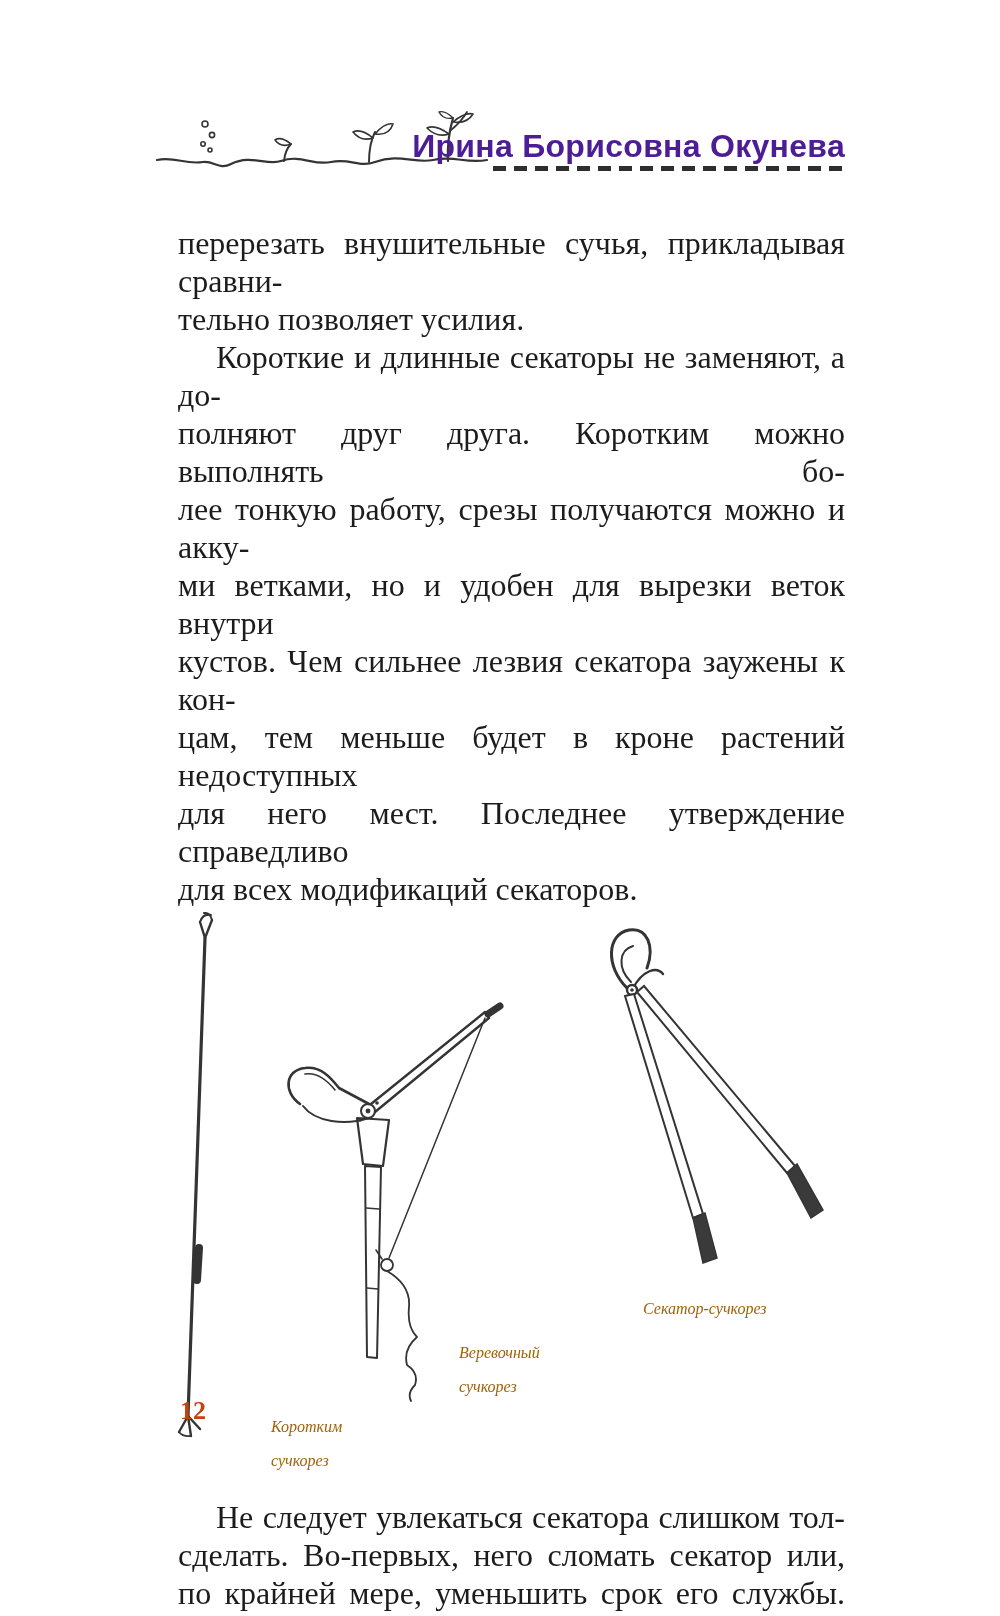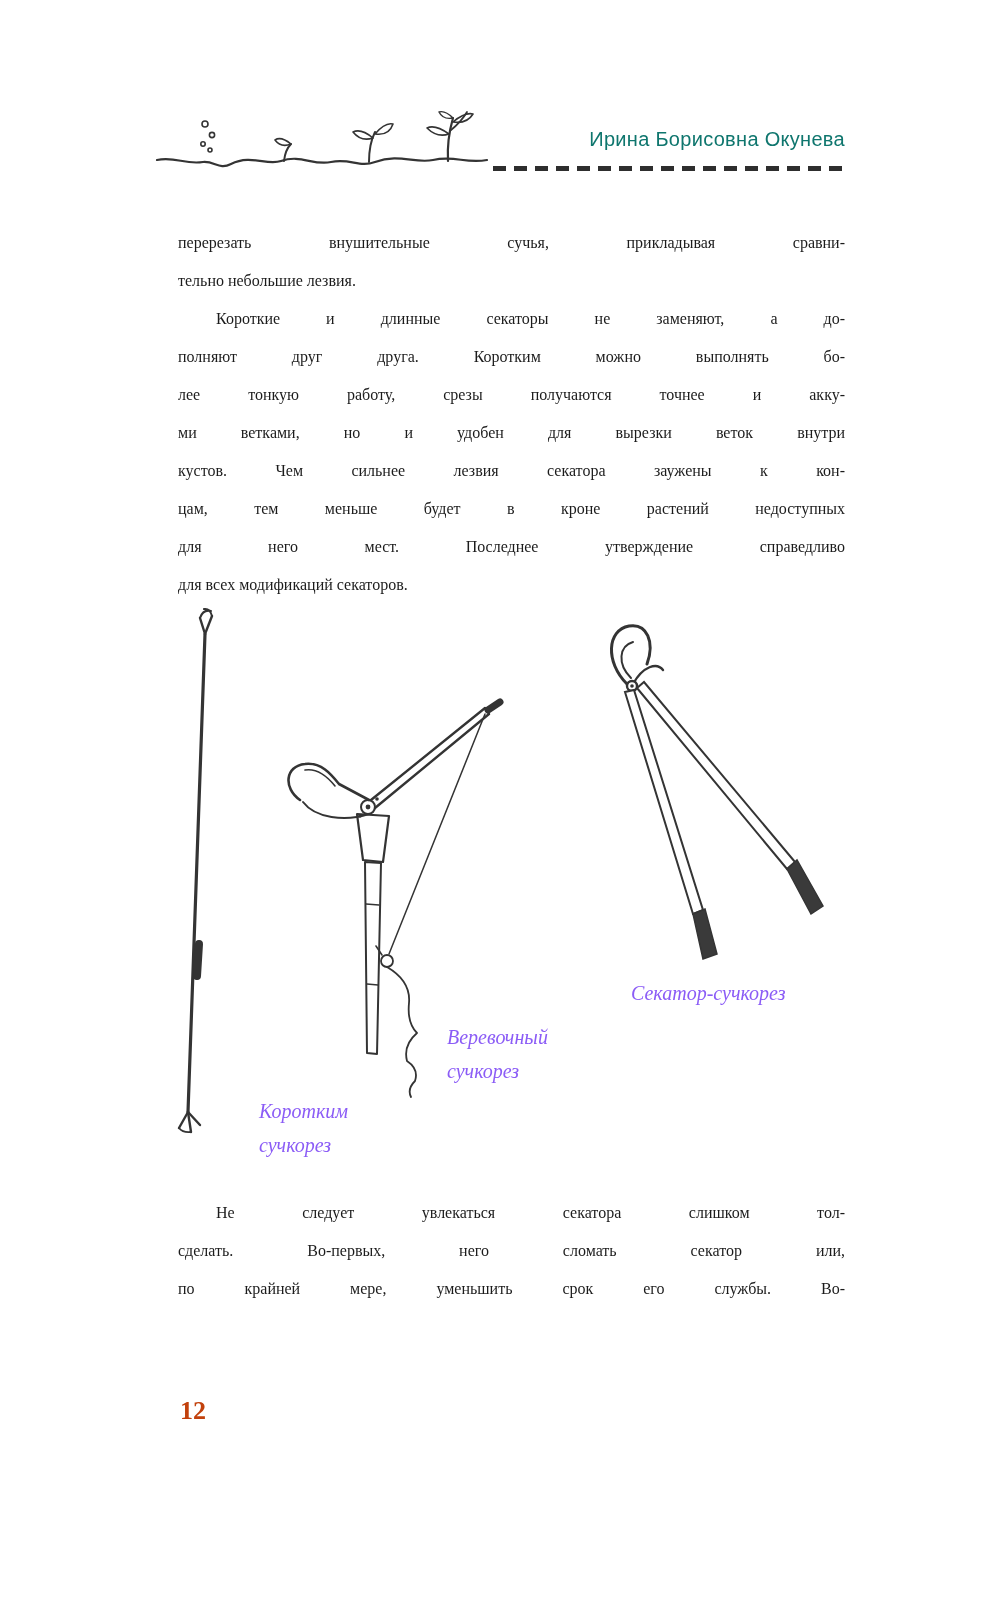--- a/index.html
+++ b/index.html
@@ -6,41 +6,41 @@
   .page {
     position:relative; width:1000px; height:1616px; background:#ffffff;
     font-family:"Liberation Serif", serif; color:#1c1c1c; overflow:hidden;
   }
 
   
   .header { position:absolute; left:155px; right:155px; top:104px; height:80px; }
   .sprouts { position:absolute; left:0; top:0; width:335px; height:70px; }
   .author {
     position:absolute; right:0; top:24px;
-    font-family:"Liberation Sans", sans-serif; font-weight:normal;
-    font-size:20px; color:#0f766e; letter-spacing:0.3px; white-space:nowrap;
+    font-family:"Liberation Sans", sans-serif; font-weight:bold;
+    font-size:32px; color:#4c1d95; letter-spacing:0.3px; white-space:nowrap;
   }
   .dashes {
     position:absolute; left:338px; right:0; top:62px; height:5px;
     background:repeating-linear-gradient(90deg,#2e2e2e 0 13px, transparent 13px 21px);
   }
 
   
   .text-block { position:absolute; left:178px; width:667px; top:224px; }
-  .para { margin:0; padding:0; font-size:16px; line-height:38px; }
+  .para { margin:0; padding:0; font-size:32px; line-height:38px; }
   .line { display:block; text-align:justify; text-align-last:justify; white-space:normal; }
   .line.last { text-align-last:left; }
   .line.indent { text-indent:38px; }
 
   
   .figure { position:relative; margin:0; width:667px; height:590px; }
   .fig-svg { position:absolute; left:-23px; top:0; width:690px; height:590px; }
   .cap {
-    position:absolute; margin:4px; font-style:italic; font-size:20px;
-    line-height:34px; color:#8b5cf6; white-space:nowrap;
+    position:absolute; margin:16px; font-style:italic; font-size:16px;
+    line-height:34px; color:#a16207; white-space:nowrap;
   }
   .cap-lever  { left:77px;  top:486px; }
   .cap-rope   { left:265px; top:412px; }
   .cap-lopper { left:449px; top:368px; }
 
   
   .page-number {
     position:absolute; left:180px; top:1396px;
     font-weight:bold; font-size:26px; color:#c2410c;
   }
@@ -76,27 +76,27 @@
       <path class="ink" stroke-width="1.4" d="M298,14 q-8,-8 -14,-6 q4,8 14,6"></path>
     </svg>
     <div class="author">Ирина Борисовна Окунева</div>
     <div class="dashes"></div>
   </header>
 
   <main class="text-block">
 
     <p class="para">
       <span class="line">перерезать внушительные сучья, прикладывая сравни-</span>
-      <span class="line last">тельно небольшие лезвия.</span>
+      <span class="line last">тельно позволяет усилия.</span>
     </p>
 
     <p class="para">
       <span class="line indent">Короткие и длинные секаторы не заменяют, а до-</span>
       <span class="line">полняют друг друга. Коротким можно выполнять бо-</span>
-      <span class="line">лее тонкую работу, срезы получаются точнее и акку-</span>
+      <span class="line">лее тонкую работу, срезы получаются можно и акку-</span>
       <span class="line">ми ветками, но и удобен для вырезки веток внутри</span>
       <span class="line">кустов. Чем сильнее лезвия секатора заужены к кон-</span>
       <span class="line">цам, тем меньше будет в кроне растений недоступных</span>
       <span class="line">для него мест. Последнее утверждение справедливо</span>
       <span class="line last">для всех модификаций секаторов.</span>
     </p>
 
     <figure class="figure">
       <svg class="fig-svg" viewBox="0 0 690 590" aria-hidden="true">
 

